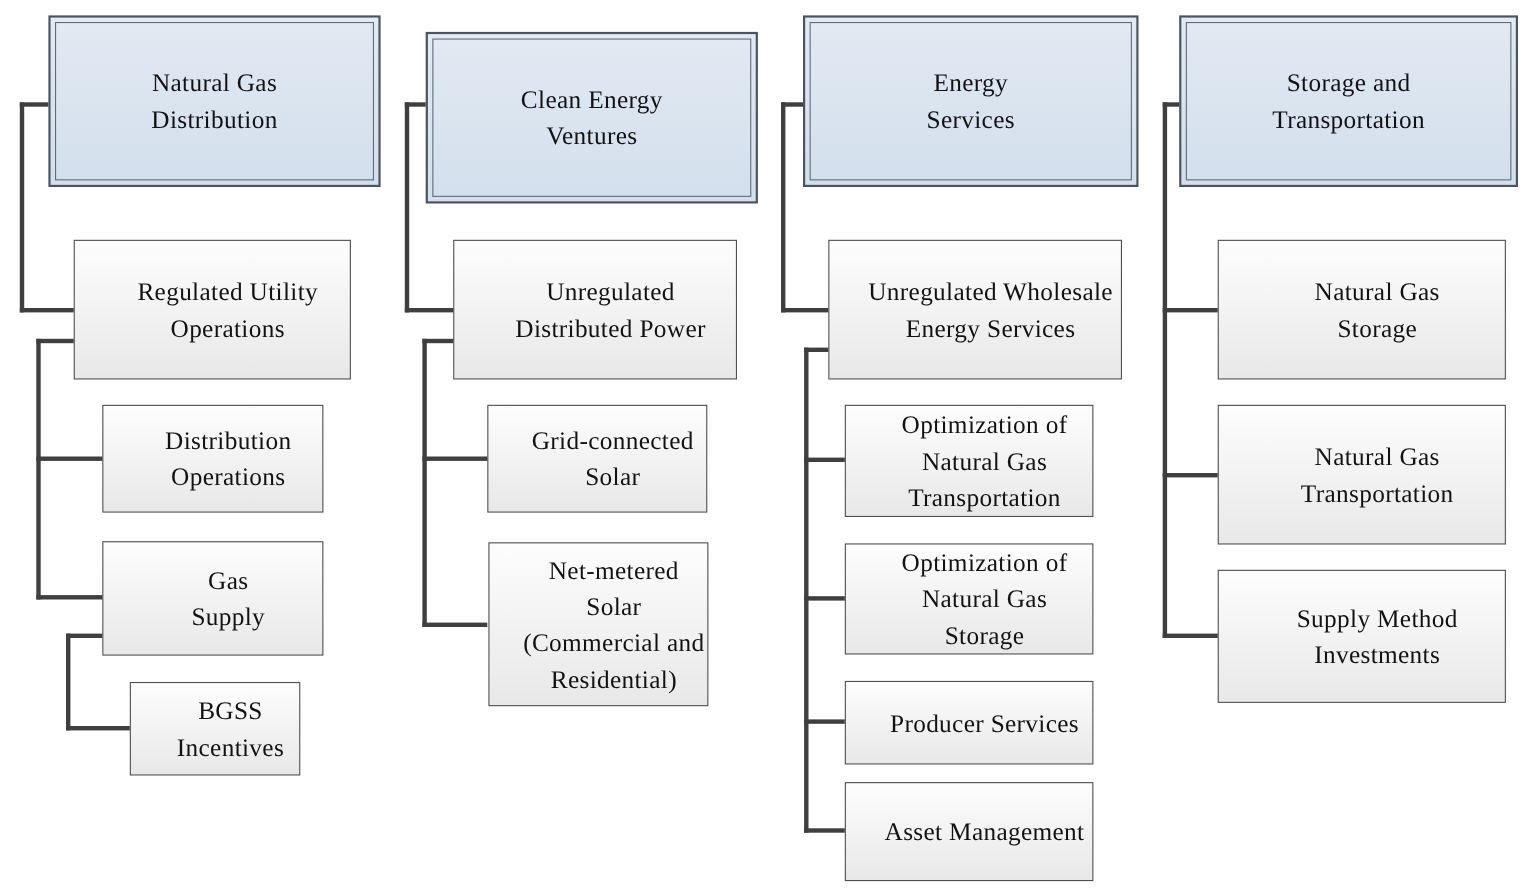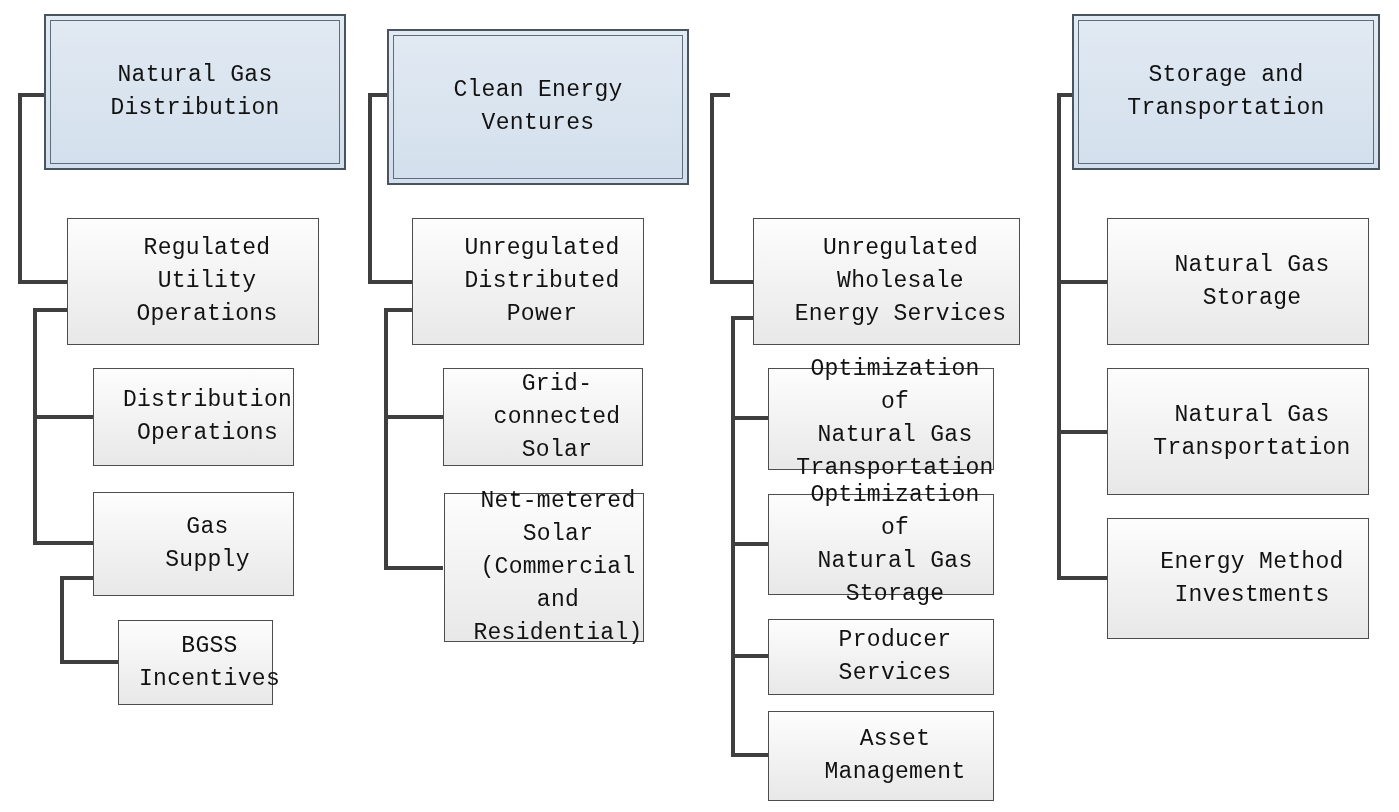--- a/index.html
+++ b/index.html
@@ -1,18 +1,18 @@
 <!DOCTYPE html>
 <html style="--header-fill-top: #e2eaf3; --header-fill-bottom: #d2dfec; --header-border: #49545f; --header-inner-border: #5e6d7c; --node-fill-top: #fdfdfd; --node-fill-bottom: #e8e8e8; --node-border: #4d4d4d; --connector: #3f3f3f; --text: #121212;"><head>
 <meta charset="utf-8">
 <style>
   html,body { margin:0; padding:0; background:#ffffff; }
   .canvas {
     position:relative; width:1399px; height:812px; background:#ffffff;
-    font-family:Liberation Mono, monospace; color:var(--text,#121212); overflow:hidden;
+    font-family:Liberation Serif, serif; color:var(--text,#121212); overflow:hidden;
   }
   .node {
     position:absolute; box-sizing:border-box;
     display:flex; align-items:center; justify-content:center; text-align:center;
     border:1.5px solid var(--node-border,#4d4d4d);
     background:linear-gradient(180deg,var(--node-fill-top,#fdfdfd) 0%,var(--node-fill-bottom,#e8e8e8) 100%);
     padding-left:28px;
   }
   .label { white-space:pre-line; font-size:23px; line-height:33px; letter-spacing:0.3px; }
   .hdr {
@@ -63,21 +63,21 @@
   <div class="conn" style="left:60px;top:576px;width:4px;height:88px"></div>
   <div class="conn" style="left:60px;top:576px;width:33px;height:4px"></div>
   <div class="conn" style="left:60px;top:660px;width:58px;height:4px"></div>
 
   <div class="node hdr" style="left:387px;top:29px;width:302px;height:156px">
     <div class="inner">
       <span class="label">Clean Energy
 Ventures</span>
     </div>
   </div>
-  <div class="node" style="left:412px;top:218px;width:232px;height:127px">
+  <div class="node" style="left:412px;top:218px;width:258px;height:127px">
     <span class="label">Unregulated
 Distributed Power</span>
   </div>
   <div class="node" style="left:443px;top:368px;width:200px;height:98px">
     <span class="label">Grid-connected
 Solar</span>
   </div>
   <div class="node" style="left:444px;top:493px;width:200px;height:149px">
     <span class="label">Net-metered
 Solar
@@ -86,20 +86,26 @@
   </div>
 
   <div class="conn" style="left:368px;top:93px;width:4px;height:191px"></div>
   <div class="conn" style="left:368px;top:93px;width:19px;height:4px"></div>
   <div class="conn" style="left:368px;top:280px;width:44px;height:4px"></div>
   <div class="conn" style="left:384px;top:308px;width:4px;height:262px"></div>
   <div class="conn" style="left:384px;top:308px;width:28px;height:4px"></div>
   <div class="conn" style="left:384px;top:415px;width:59px;height:4px"></div>
   <div class="conn" style="left:384px;top:566px;width:59px;height:4px"></div>
 
+  <div class="node hdr" style="left:730px;top:14px;width:305px;height:156px">
+    <div class="inner">
+      <span class="label">Energy
+Services</span>
+    </div>
+  </div>
   <div class="node" style="left:753px;top:218px;width:267px;height:127px">
     <span class="label">Unregulated Wholesale
 Energy Services</span>
   </div>
   <div class="node" style="left:768px;top:368px;width:226px;height:102px">
     <span class="label">Optimization of
 Natural Gas
 Transportation</span>
   </div>
   <div class="node" style="left:768px;top:494px;width:226px;height:101px">
@@ -132,21 +138,21 @@
   </div>
   <div class="node" style="left:1107px;top:218px;width:262px;height:127px">
     <span class="label">Natural Gas
 Storage</span>
   </div>
   <div class="node" style="left:1107px;top:368px;width:262px;height:127px">
     <span class="label">Natural Gas
 Transportation</span>
   </div>
   <div class="node" style="left:1107px;top:518px;width:262px;height:121px">
-    <span class="label">Energy Method
+    <span class="label">Supply Method
 Investments</span>
   </div>
 
   <div class="conn" style="left:1057px;top:93px;width:4px;height:487px"></div>
   <div class="conn" style="left:1057px;top:93px;width:15px;height:4px"></div>
   <div class="conn" style="left:1057px;top:280px;width:50px;height:4px"></div>
   <div class="conn" style="left:1057px;top:430px;width:50px;height:4px"></div>
   <div class="conn" style="left:1057px;top:576px;width:50px;height:4px"></div>
 
 </div>

